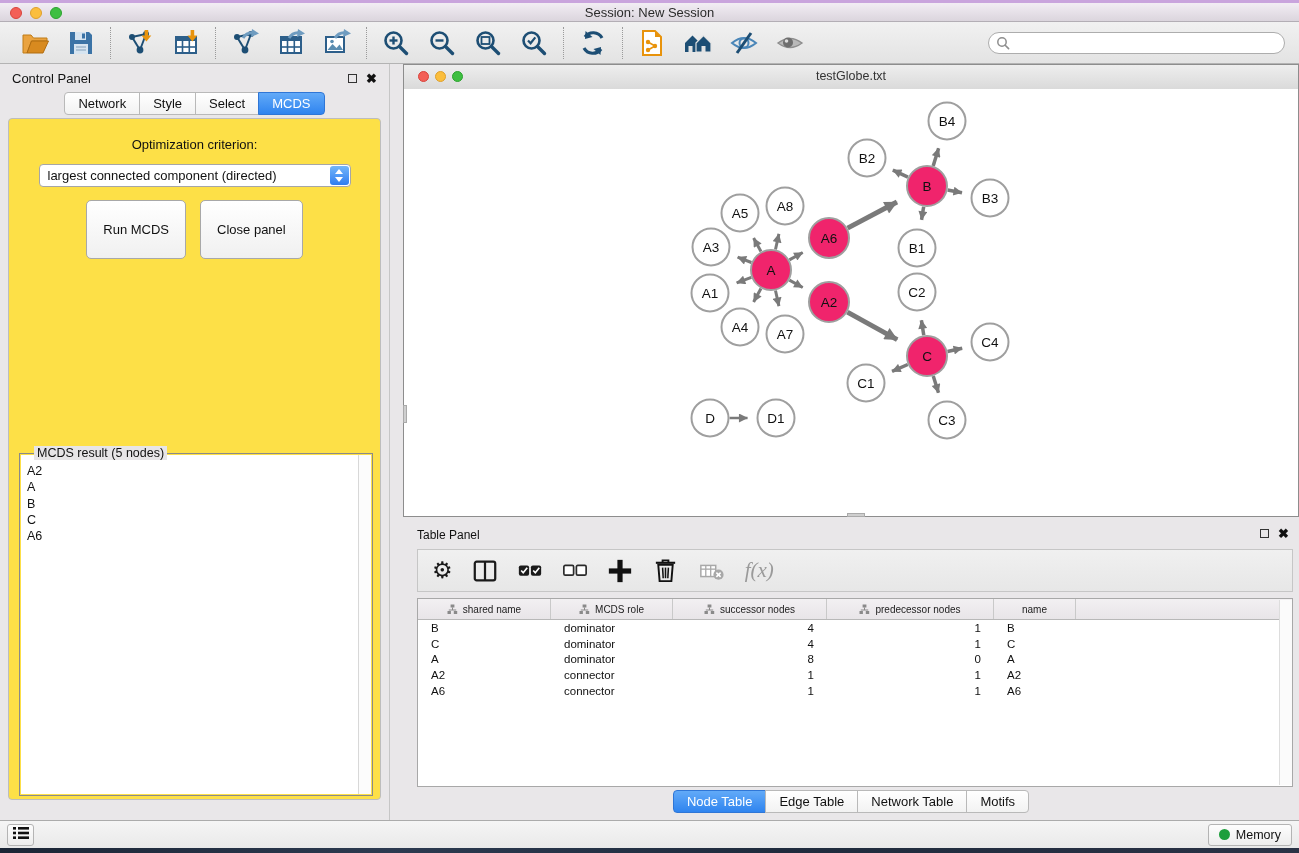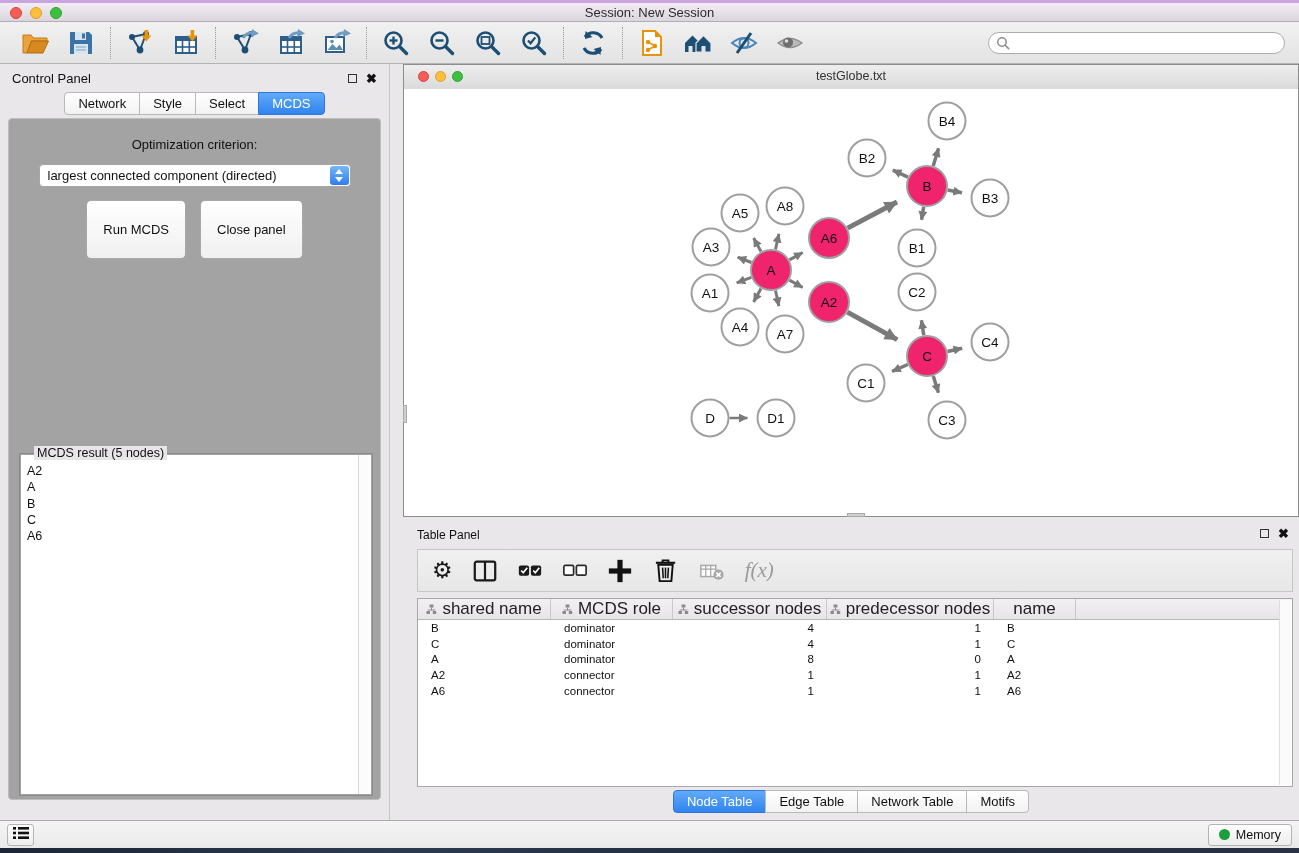--- a/index.html
+++ b/index.html
@@ -39,21 +39,21 @@
   .panel-winbtns { margin-left:auto; display:flex; gap:9px; align-items:center; }
   .float-box { width:9px; height:9px; border:1.5px solid #333; display:inline-block; }
   .close-x { font-size:13px; font-weight:bold; color:#111; line-height:9px; }
   .seg-tabs { display:flex; justify-content:center; }
   .seg-tab { font-size:13px; padding:3px 13px; background:linear-gradient(#ffffff,#f2f2f2); border:1px solid #b9b9b9;
              margin-left:-1px; color:#111; white-space:nowrap; }
   .seg-tab:first-child { border-radius:4px 0 0 4px; margin-left:0; }
   .seg-tab:last-child { border-radius:0 4px 4px 0; }
   .seg-tab.active { background:linear-gradient(#62aaf8,#2f84ef); color:#fff; border-color:#2f76d6; }
   .cp-box { position:absolute; left:8px; right:8px; top:54px; bottom:20px; border:1px solid #bdbdbd; border-radius:4px;
-            background:#a3a3a3; }
+            background:#fde047; }
   .opt-label { text-align:center; font-size:13px; margin-top:18px; color:#111; }
   .opt-select { width:312px; height:23px; margin:12px auto 0; background:#fff; border:1px solid #a6a6a6; border-radius:4px;
                 display:flex; align-items:center; position:relative; }
   .opt-select .val { font-size:13px; padding-left:8px; color:#111; flex:1; white-space:nowrap; overflow:hidden; }
   .opt-select .stepper { width:19px; height:19px; margin-right:1px; border-radius:3px;
                          background:linear-gradient(#73b6fa,#2f7df0); position:relative; flex:none; }
   .stepper:before { content:""; position:absolute; left:5.5px; top:3px; border:4px solid transparent; border-bottom:5px solid #fff; border-top:none; }
   .stepper:after  { content:""; position:absolute; left:5.5px; bottom:3px; border:4px solid transparent; border-top:5px solid #fff; border-bottom:none; }
   .cp-buttons { display:flex; justify-content:center; gap:14px; margin-top:13px; }
   .push-btn { font-size:13px; color:#111; padding:21px 16px; background:linear-gradient(#ffffff,#f0f0f0);
@@ -77,21 +77,21 @@
 
   .table-panel { margin-top:4px; flex:1; position:relative; min-height:0; }
   .tp-title { position:absolute; top:7px; left:14px; font-size:12px; color:#111; }
   .tp-winbtns { position:absolute; top:8px; right:10px; display:flex; gap:9px; align-items:center; }
   .tp-toolbar { position:absolute; top:28px; left:14px; right:6px; height:43px; background:linear-gradient(#f0f0f0,#e7e7e7);
                 border:1px solid #c6c6c6; display:flex; align-items:center; gap:19px; padding:0 14px; }
   .tp-tool { display:flex; align-items:center; justify-content:center; height:30px; }
   .fx { font-family:"Liberation Serif", serif; font-style:italic; font-size:21px; color:#9a9a9a; }
   .tp-table { position:absolute; top:77px; left:14px; right:6px; height:189px; background:#fff; border:1px solid #a8a8a8; overflow:hidden; }
   .tbl-header { display:flex; height:21px; background:linear-gradient(#f2f0f2,#e8e5e8); border-bottom:1px solid #b8b8b8; }
-  .tbl-hcell { display:flex; align-items:center; justify-content:center; gap:5px; font-size:17px; color:#222;
+  .tbl-hcell { display:flex; align-items:center; justify-content:center; gap:5px; font-size:10px; color:#222;
                border-right:1px solid #c9c9c9; height:100%; }
   .tbl-row { display:flex; height:15.7px; align-items:center; }
   .tbl-cell { font-size:11.5px; color:#111; padding:0 13px; white-space:nowrap; overflow:hidden; }
   .tbl-scroll { position:absolute; top:1px; bottom:1px; right:0; width:13px; background:#fbfbfb; border-left:1px solid #ddd; }
   .tp-tabs { position:absolute; bottom:7px; left:0; right:0; display:flex; justify-content:center; }
 
   
   .statusbar { height:28px; flex:none; background:linear-gradient(#f5f5f5,#e9e9e9); border-top:1px solid #ababab;
                display:flex; align-items:center; justify-content:space-between; padding:0 7px; }
   .status-left-btn { width:27px; height:22px; background:linear-gradient(#fdfdfd,#ededed); border:1px solid #b4b4b4;

